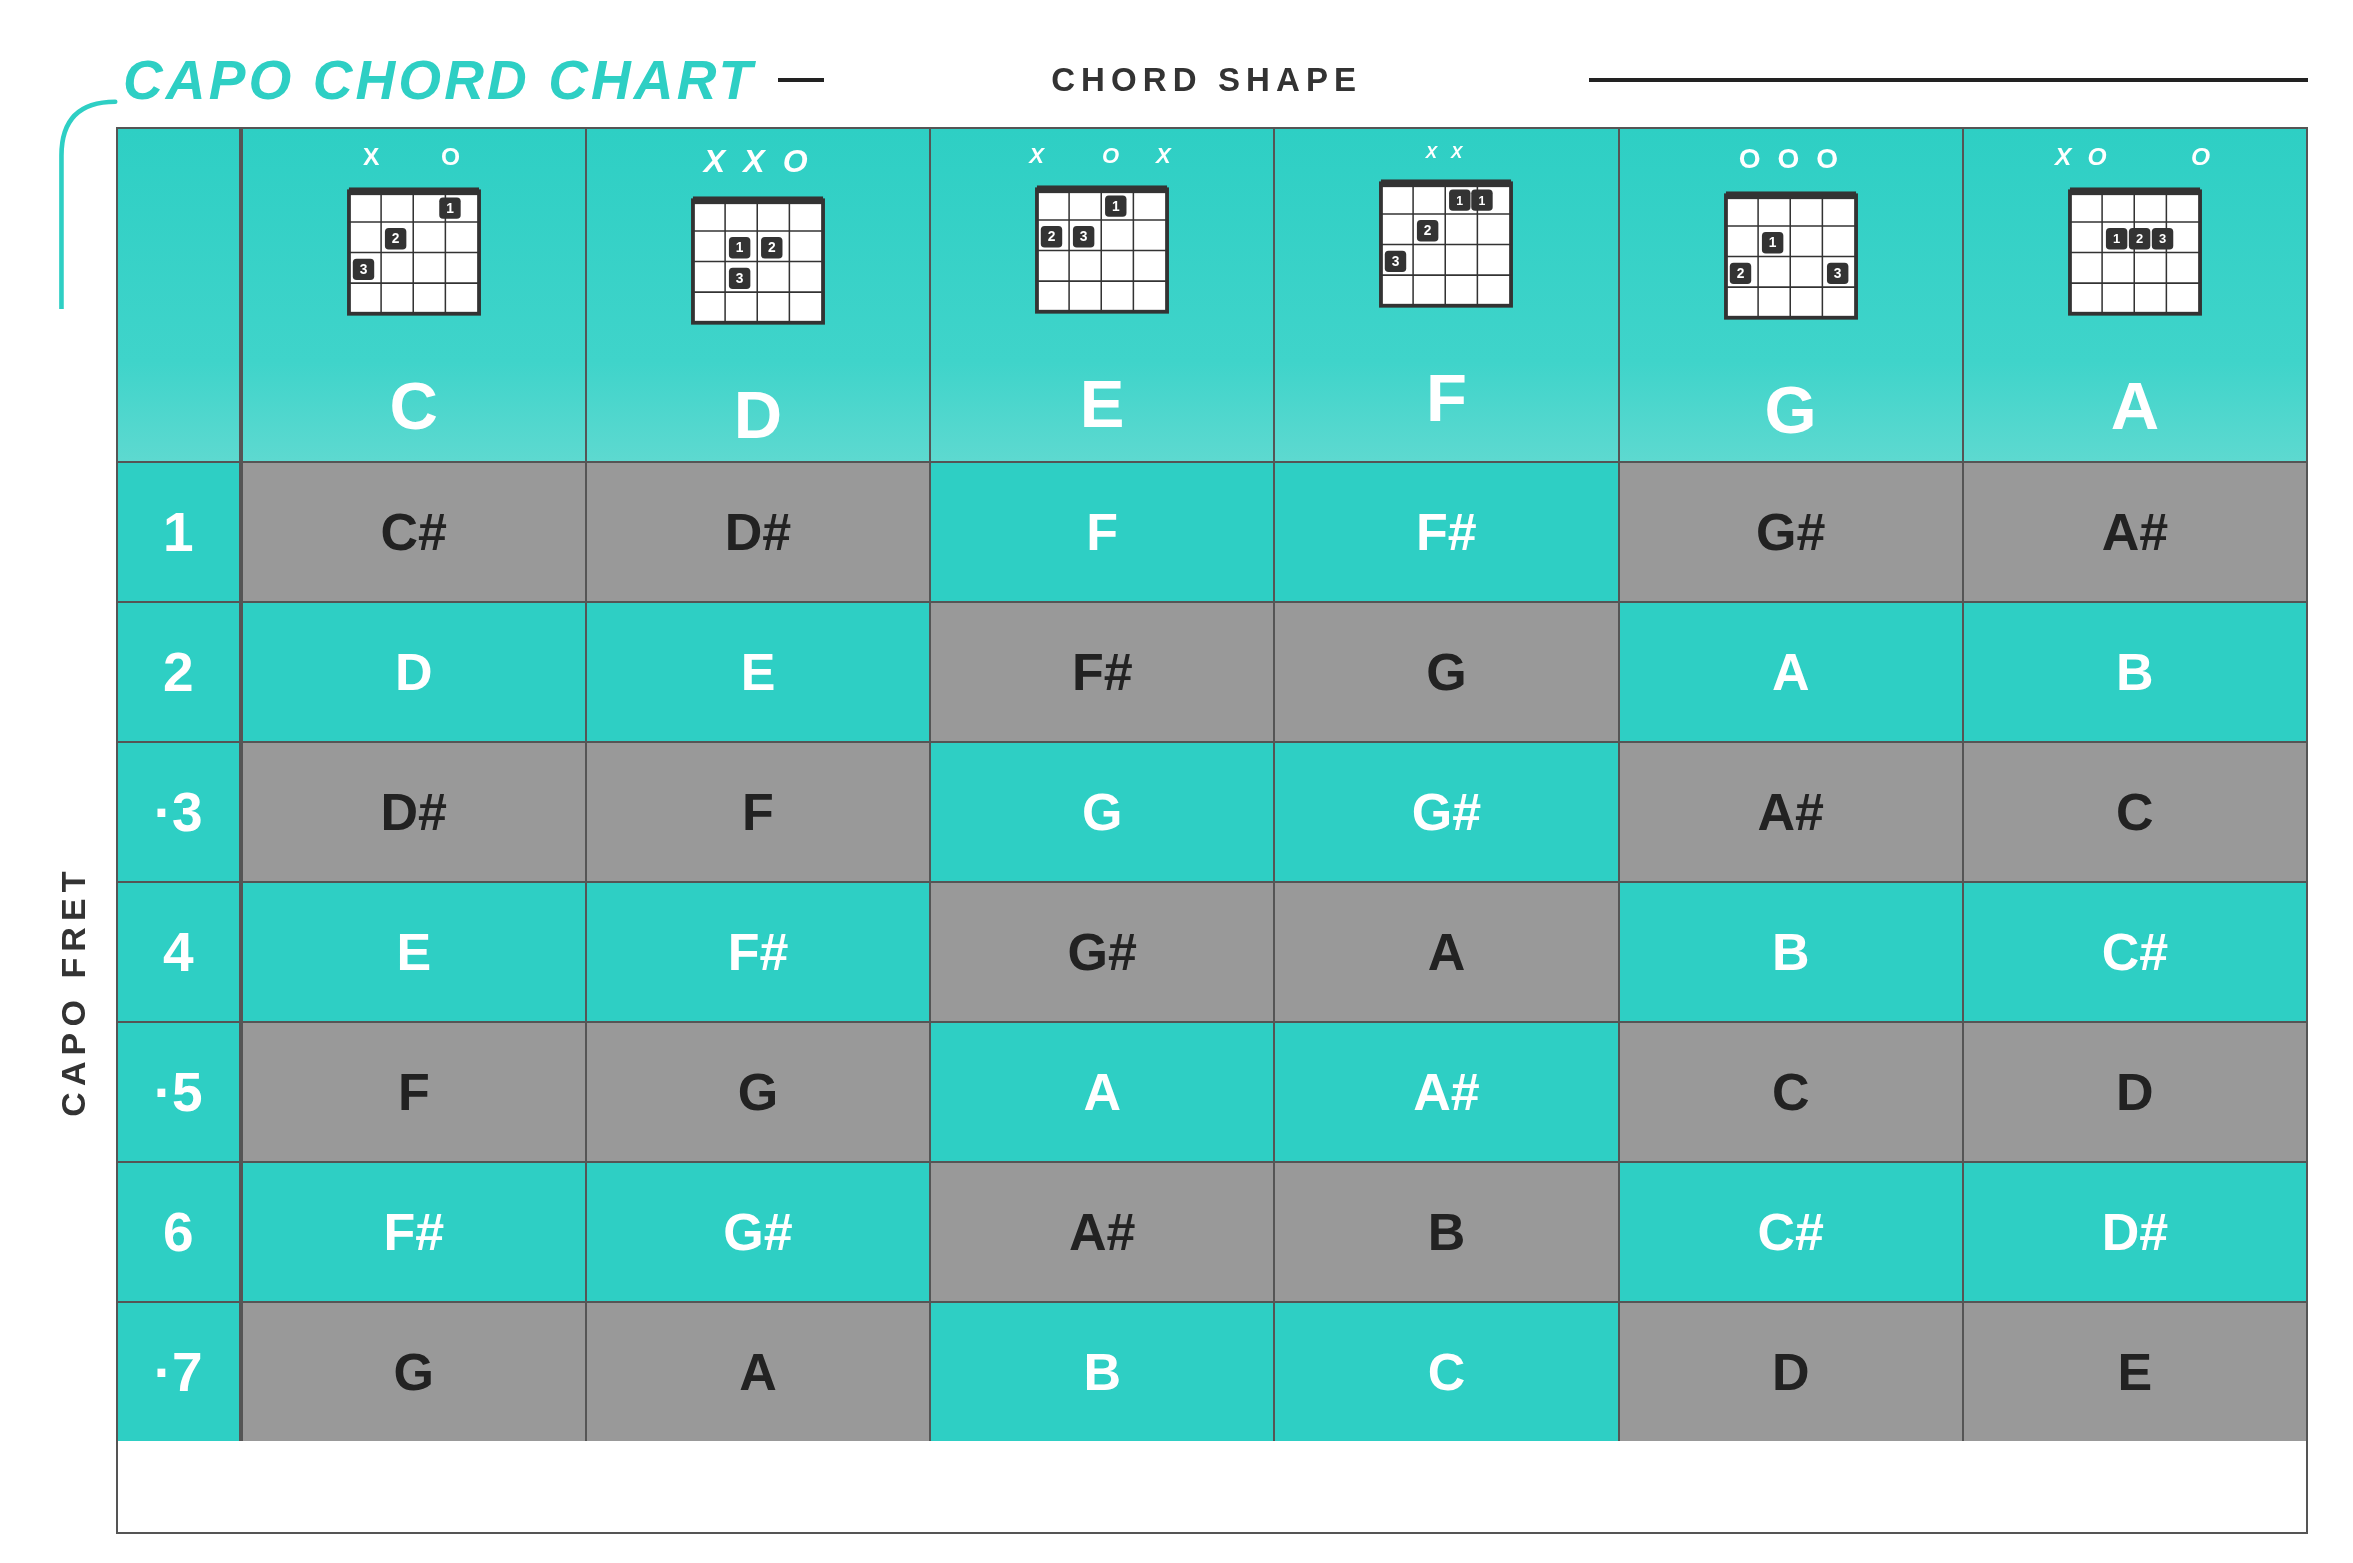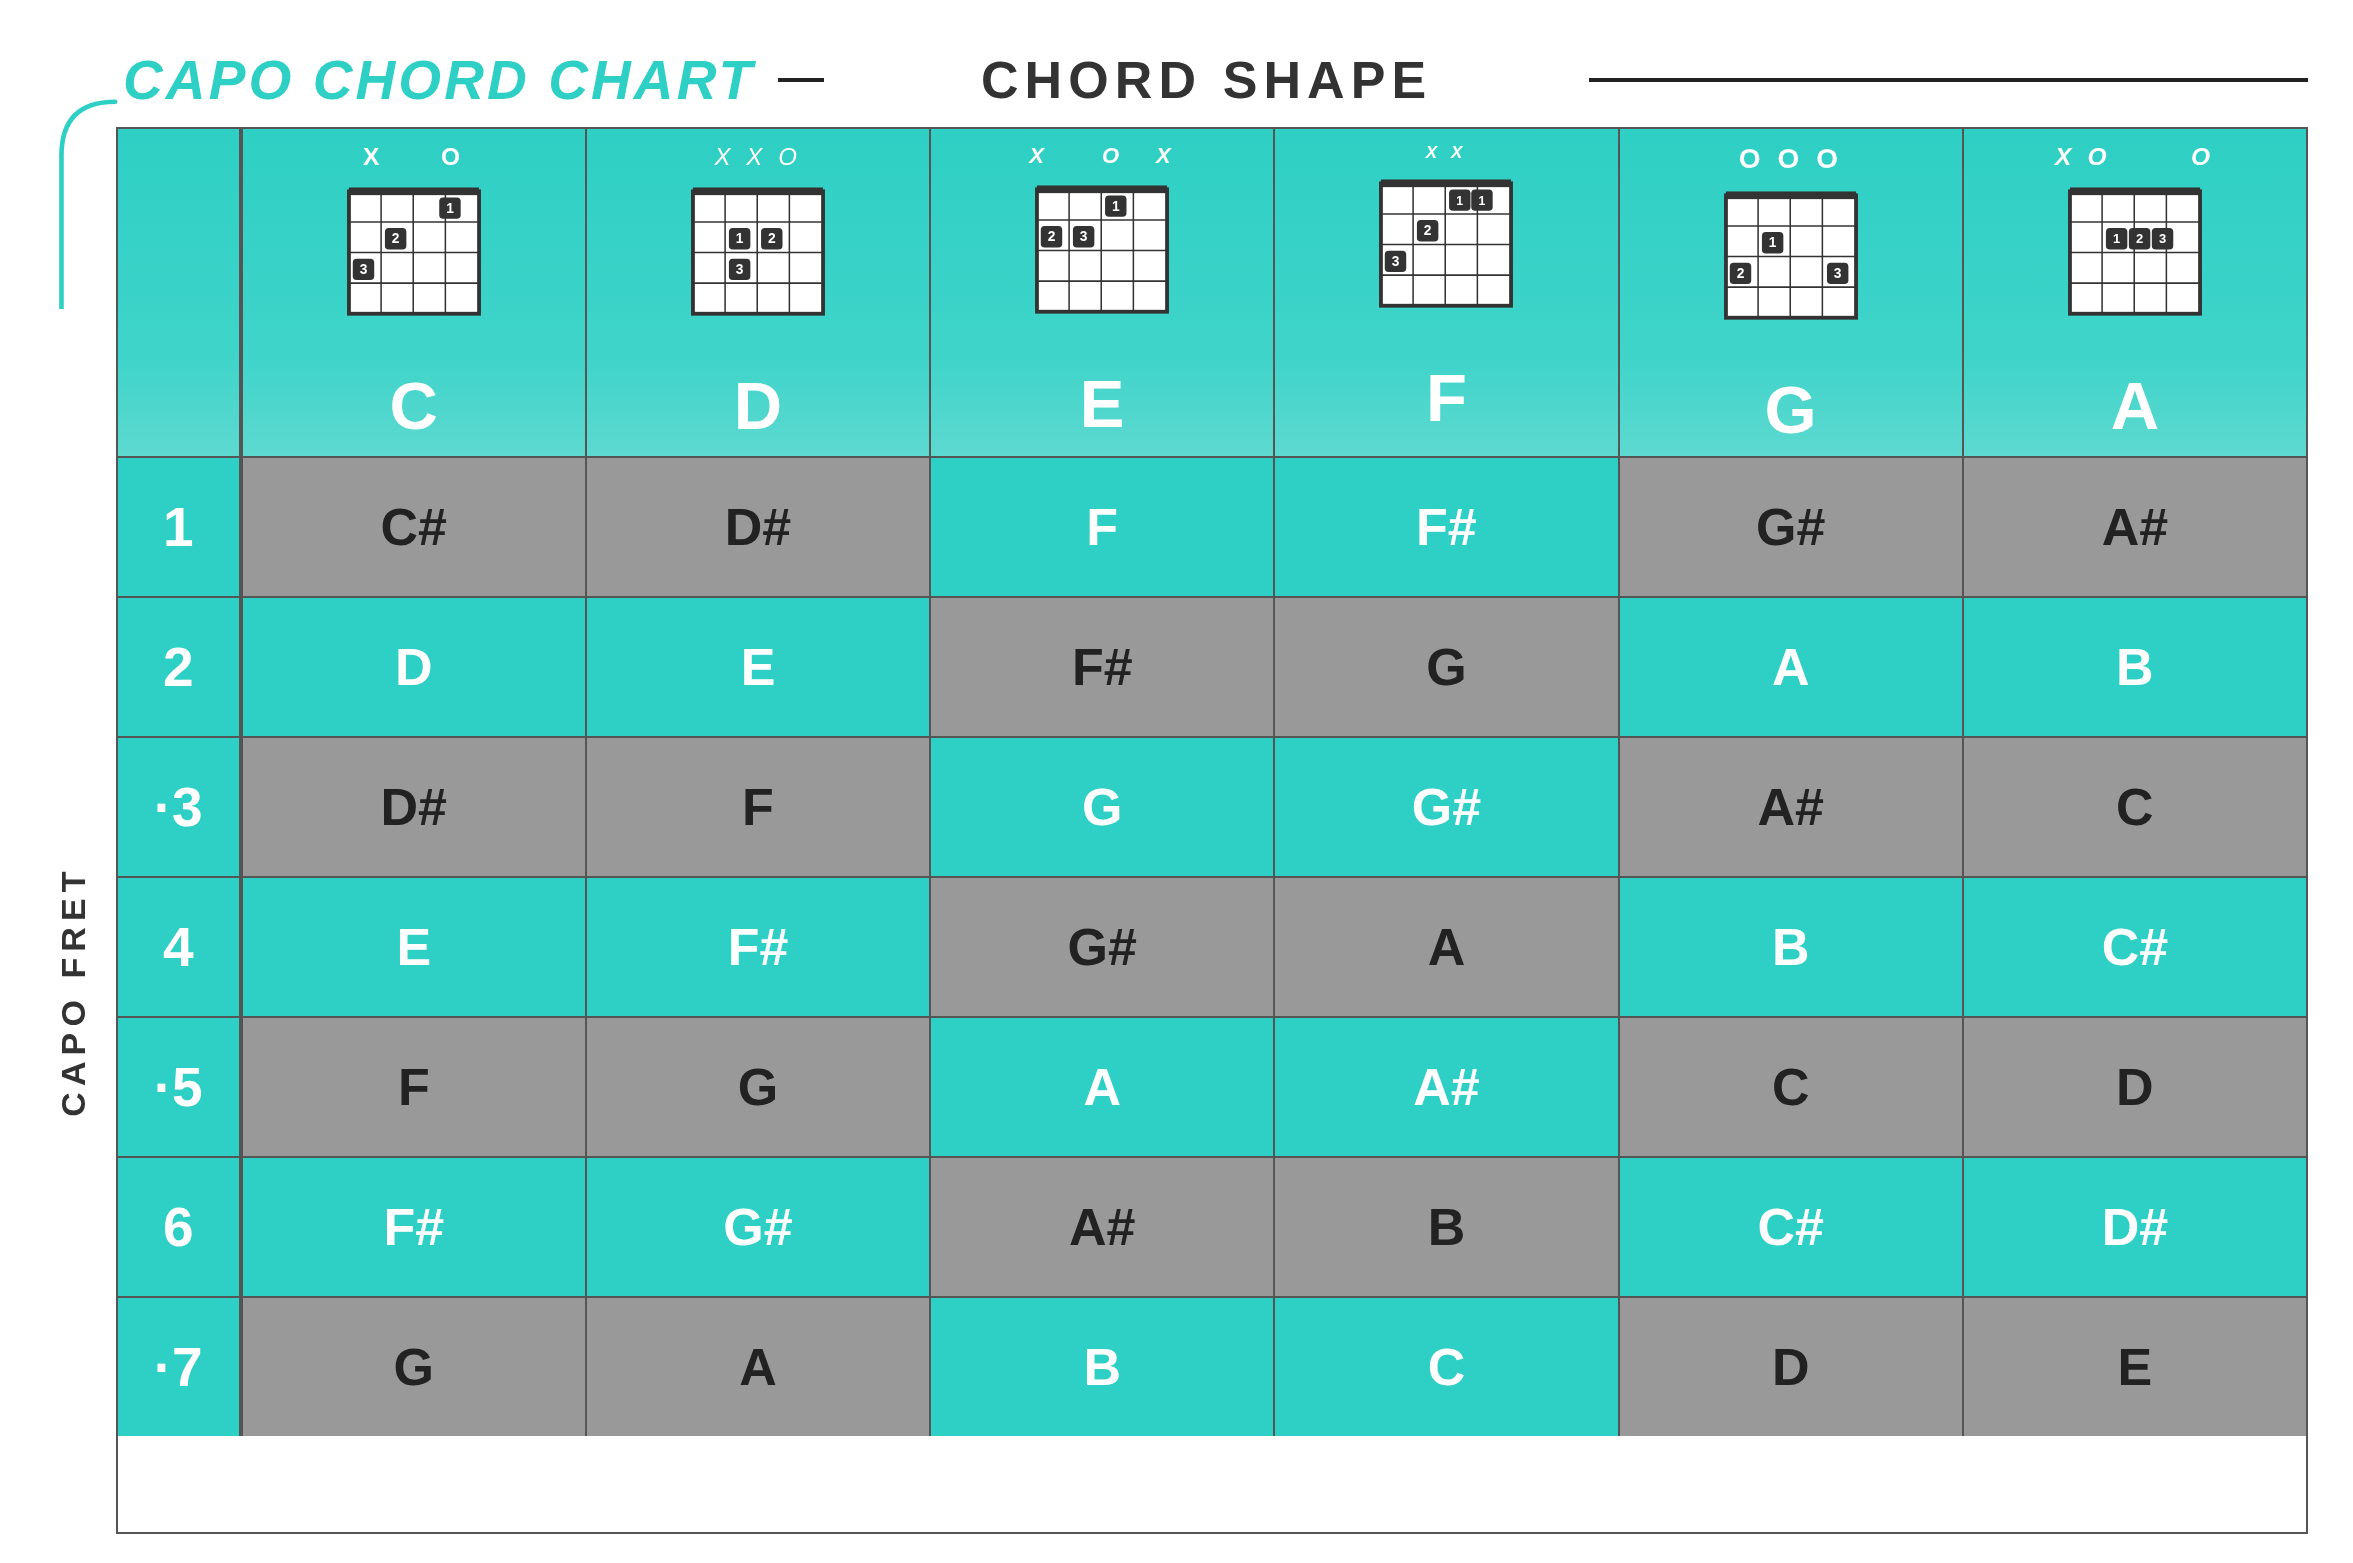--- a/index.html
+++ b/index.html
@@ -44,21 +44,21 @@
     }
 
     .header-line-left {
       width: 46px;
       height: 3.1px;
       background: #222;
       margin: 0 23px;
     }
 
     .chord-shape-label {
-      font-size: 52px;
+      font-size: 33px;
       font-weight: 700;
       color: #333;
       letter-spacing: 6.1px;
       text-transform: uppercase;
       flex: 1;
       text-align: center;
     }
 
     .header-line-right {
       flex: 1;
@@ -218,21 +218,21 @@
             <rect x="77" y="68" width="28" height="28" rx="5" fill="#333"></rect>
             <text x="91" y="88" text-anchor="middle" fill="white" font-size="18" font-weight="bold">2</text>
 
             <rect x="35" y="108" width="28" height="28" rx="5" fill="#333"></rect>
             <text x="49" y="128" text-anchor="middle" fill="white" font-size="18" font-weight="bold">3</text>
           </svg>
           <div class="chord-name-header">C</div>
         </div>
 
         <div class="chord-column" style="border-left:2.3px solid #555;">
-          <div style="font-size:24px;color:#fff;letter-spacing:4.6px;font-weight:400;padding:14px 0 4.6px 0;font-style:italic;">X X O</div>
+          <div style="font-size:32px;color:#fff;letter-spacing:4.6px;font-weight:700;padding:14px 0 4.6px 0;font-style:italic;">X X O</div>
           <svg width="176" height="176" viewBox="0 0 230 230">
             <rect x="30" y="20" width="170" height="160" fill="white" stroke="#333" stroke-width="5"></rect>
             <line x1="30" y1="60" x2="200" y2="60" stroke="#333" stroke-width="2"></line>
             <line x1="30" y1="100" x2="200" y2="100" stroke="#333" stroke-width="2"></line>
             <line x1="30" y1="140" x2="200" y2="140" stroke="#333" stroke-width="2"></line>
             <line x1="72" y1="20" x2="72" y2="180" stroke="#333" stroke-width="2"></line>
             <line x1="114" y1="20" x2="114" y2="180" stroke="#333" stroke-width="2"></line>
             <line x1="156" y1="20" x2="156" y2="180" stroke="#333" stroke-width="2"></line>
             <rect x="30" y="15" width="170" height="10" fill="#333"></rect>
 

